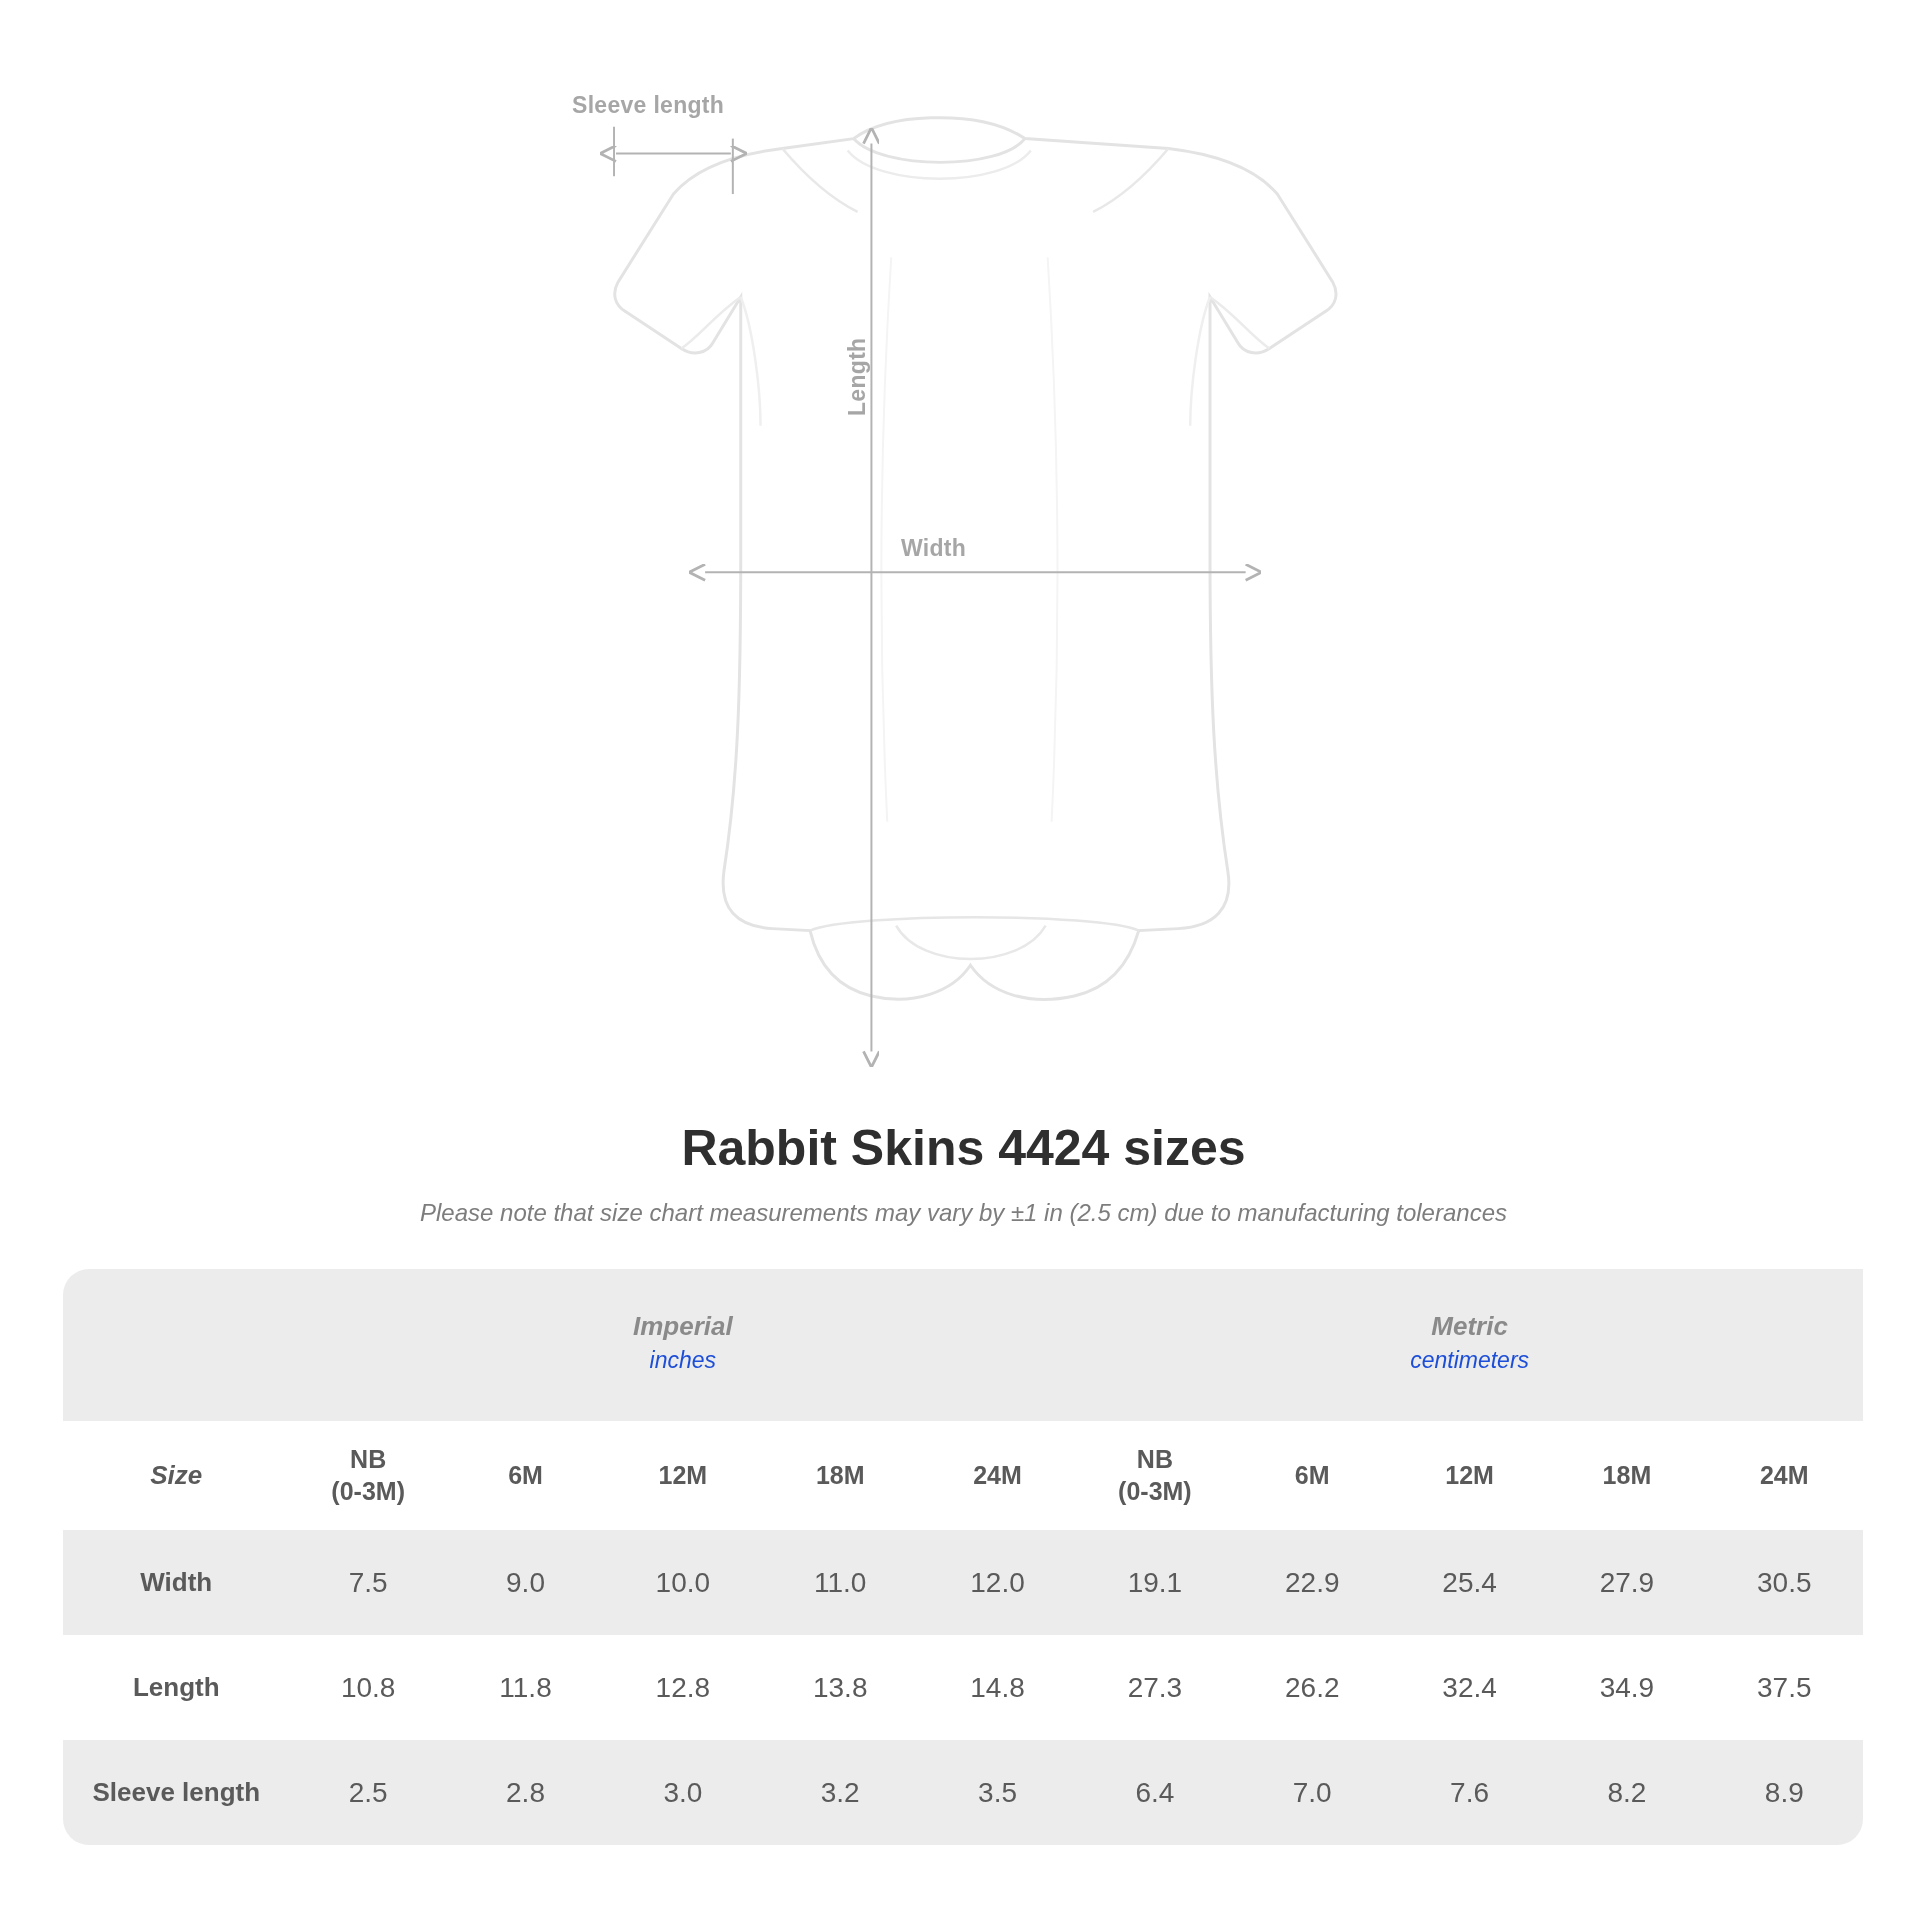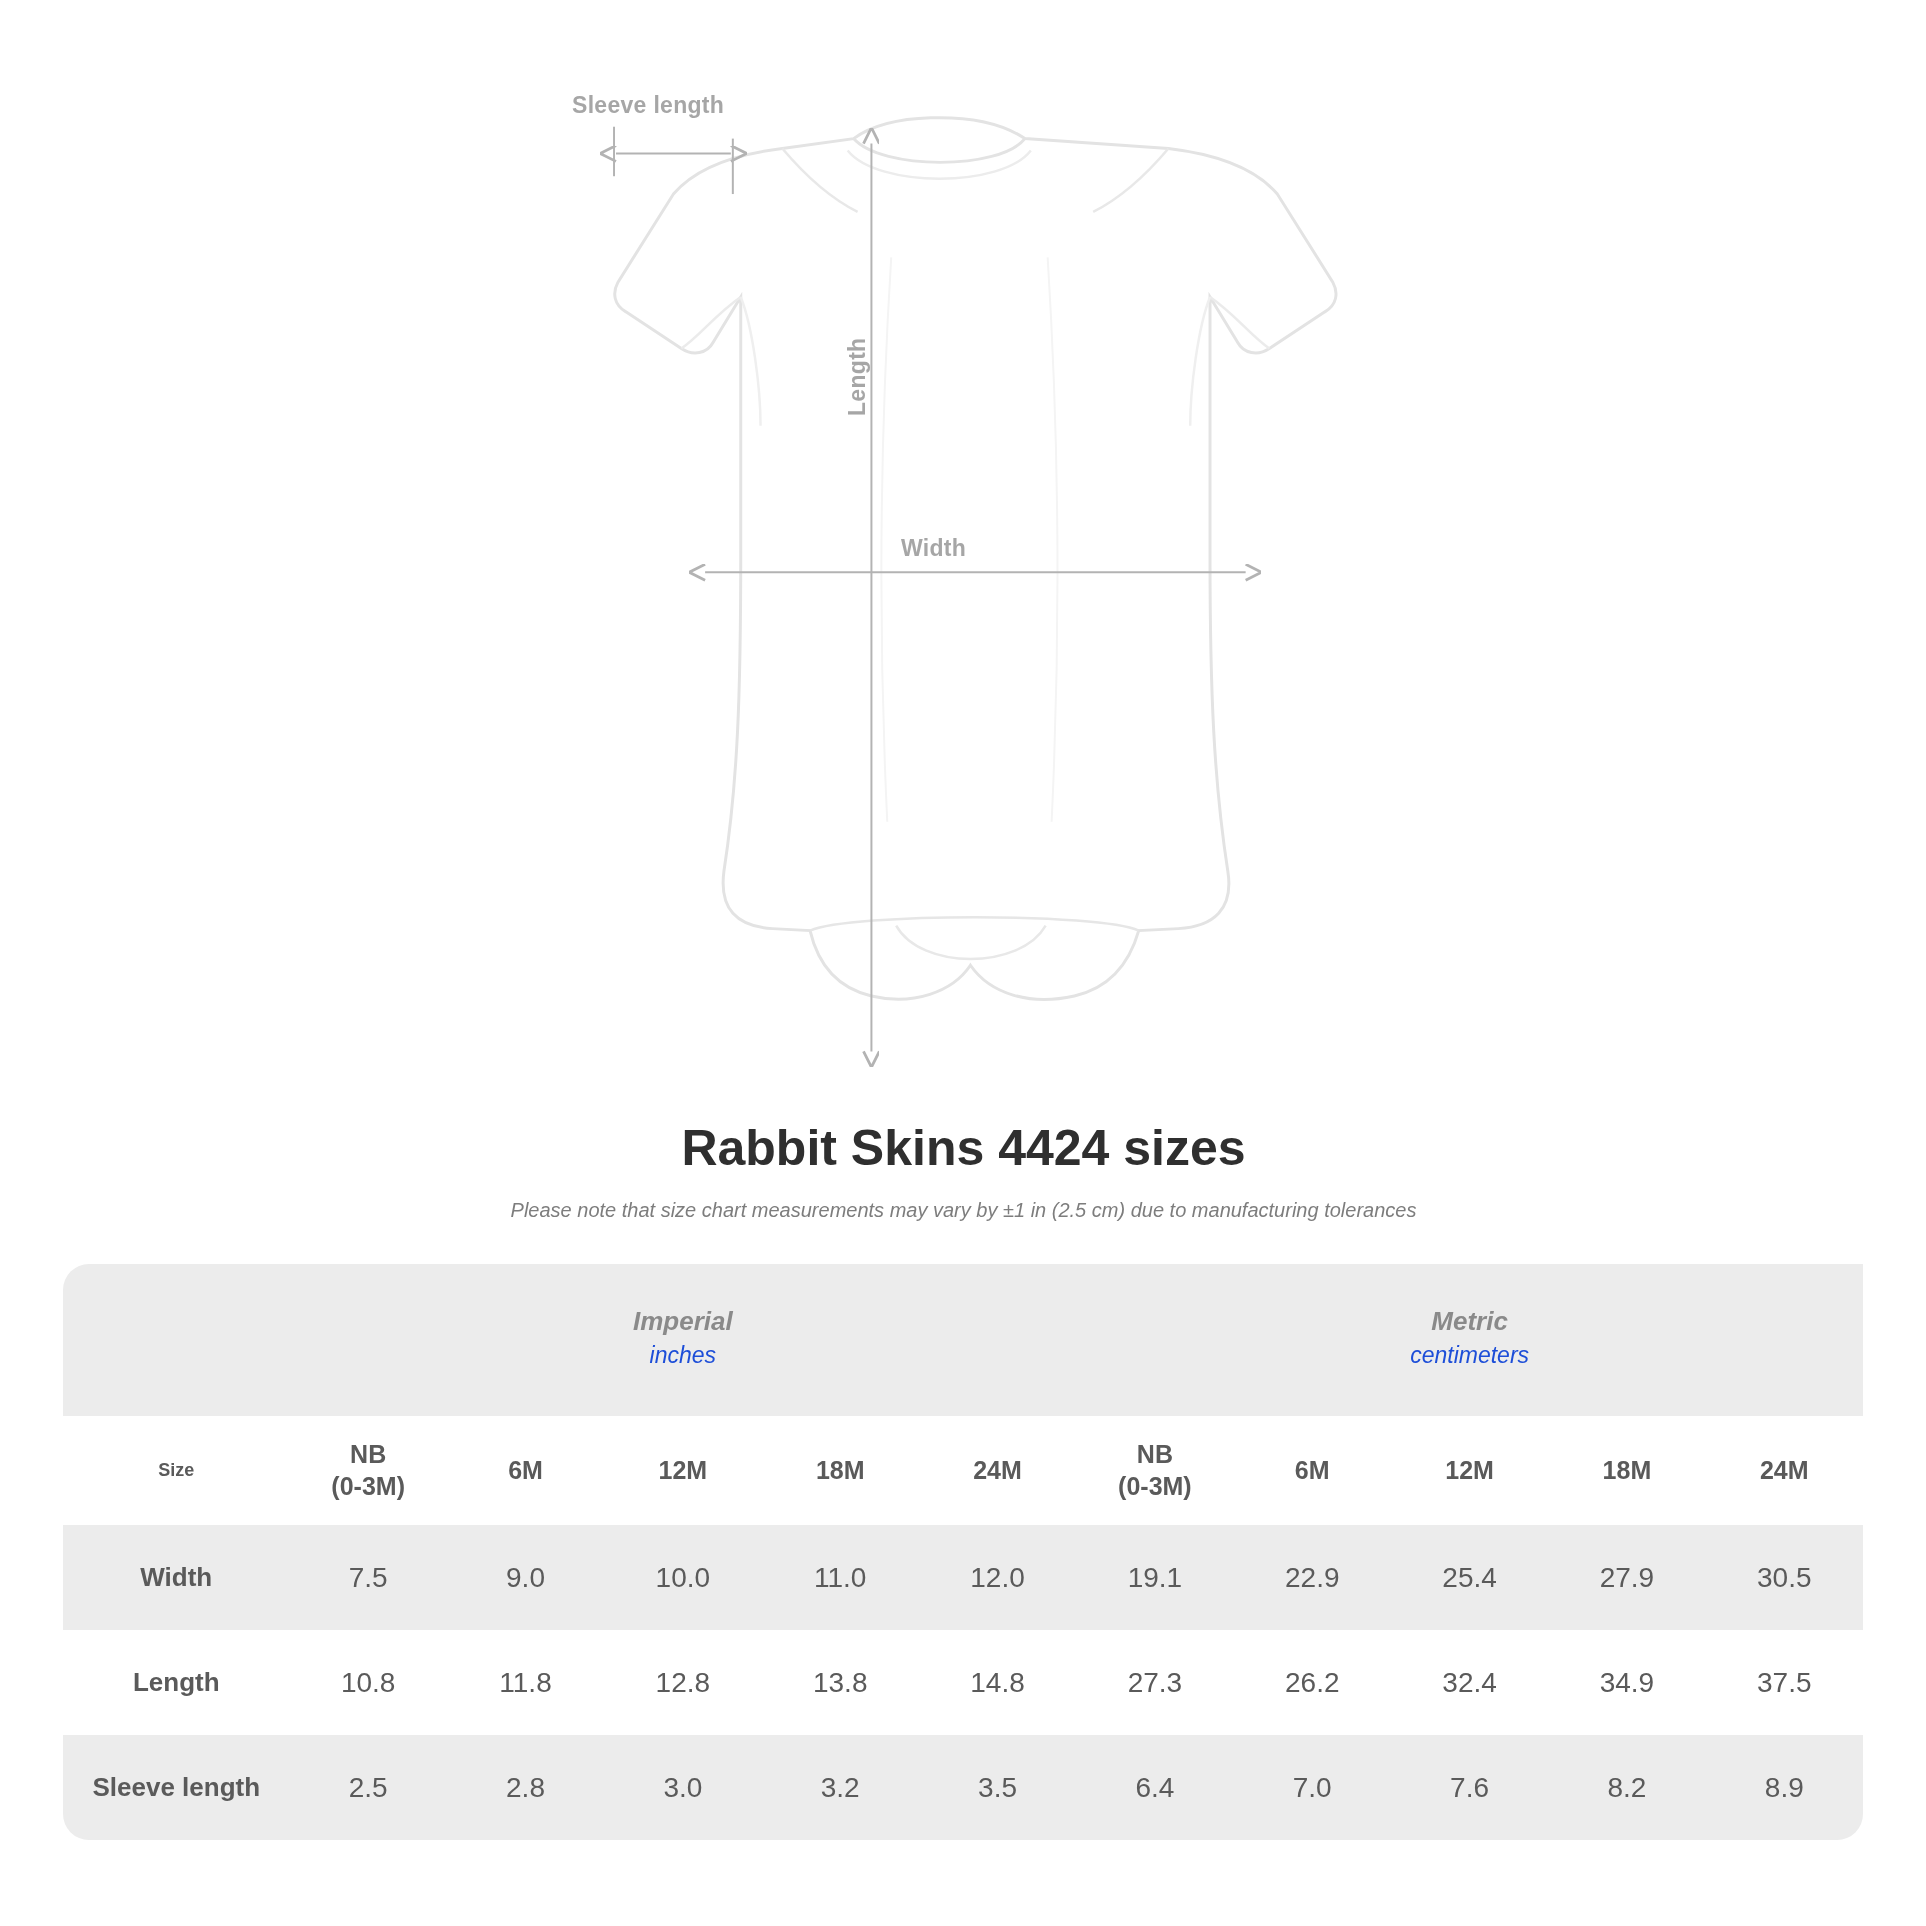--- a/index.html
+++ b/index.html
@@ -54,21 +54,21 @@
     text-align: center;
     margin-top: 30px;
   }
   .chart-title {
     font-size: 50px;
     font-weight: bold;
     color: #2f2f2f;
     margin: 0 0 22px 0;
   }
   .chart-note {
-    font-size: 20px;
+    font-size: 24px;
     font-style: italic;
     color: #7d7d7d;
     margin: 0;
   }
 
   
   .table-wrap {
     margin: 42px 63px 0 63px;
   }
   table.size-table {
@@ -104,21 +104,21 @@
   .corner-cell.left-round { border-top-left-radius: 26px; }
 
   tr.head-row td {
     height: 107px;
     background: #ffffff;
     font-size: 25px;
     font-weight: bold;
     color: #5a5a5a;
     line-height: 1.25;
   }
-  tr.head-row td.rowlabel { font-size: 18px; }
+  tr.head-row td.rowlabel { font-size: 26px; font-style: italic; }
 
   tr.data-row td {
     height: 103px;
     font-size: 28px;
     color: #5a5a5a;
   }
   tr.data-row td.rowlabel {
     font-weight: bold;
     font-size: 26px;
     color: #5a5a5a;

